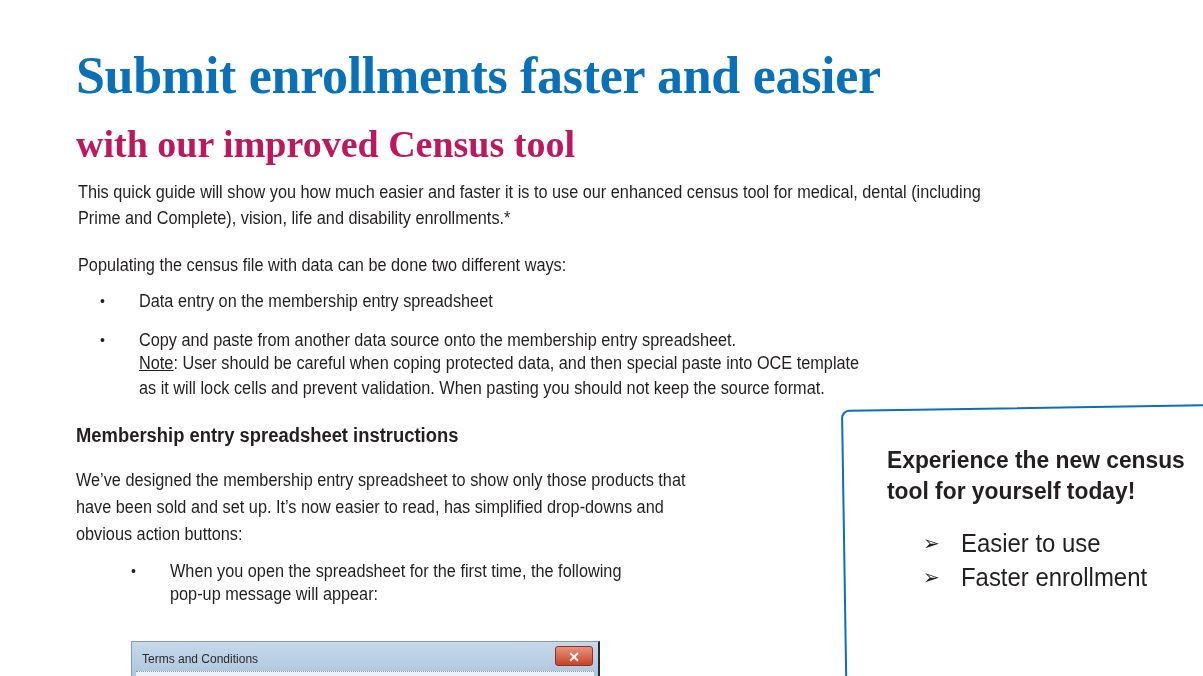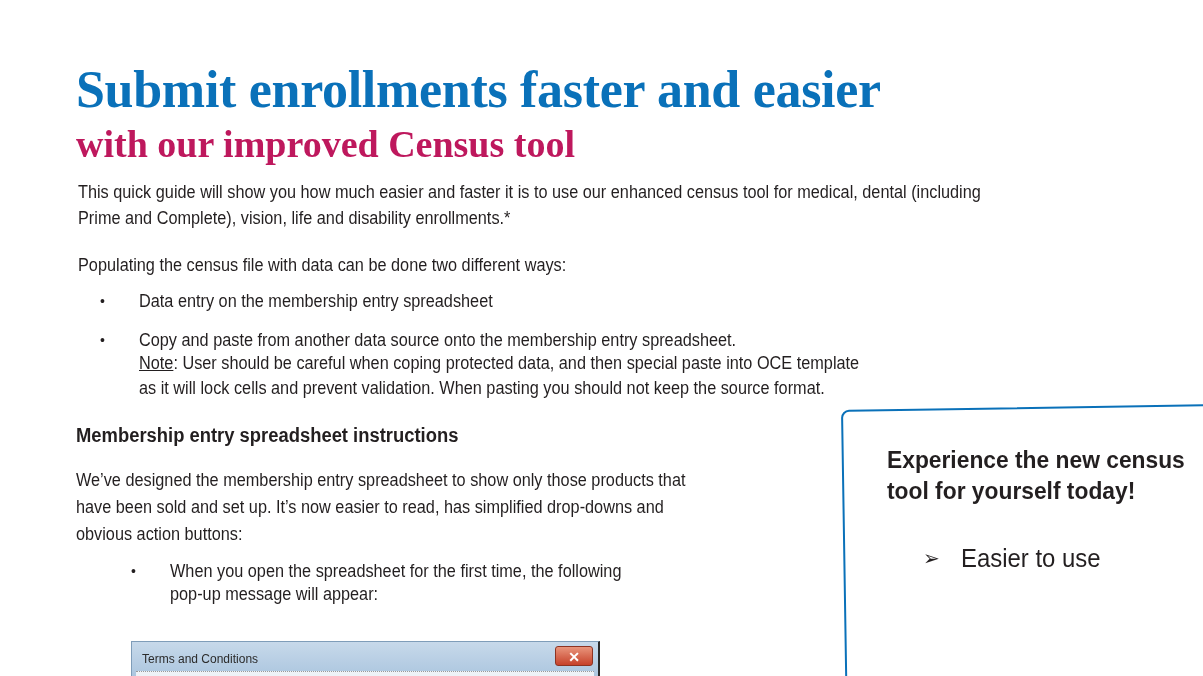--- a/index.html
+++ b/index.html
@@ -2,21 +2,21 @@
 <html><head>
   <meta charset="utf-8">
   <style>
     html, body { margin: 0; padding: 0; }
     body {
       width: 1203px; height: 676px; overflow: hidden; position: relative;
       background: #ffffff; color: #231f20;
       font-family: "Liberation Sans", sans-serif;
     }
     .title {
-      position: absolute; left: 76px; top: 60px; margin: 0;
+      position: absolute; left: 76px; top: 46px; margin: 0;
       font-family: "Liberation Serif", serif; font-weight: bold;
       font-size: 52px; line-height: 60px; color: #0a71b9;
       letter-spacing: -0.3px; white-space: nowrap;
     }
     .subtitle {
       position: absolute; left: 76px; top: 121px; margin: 0;
       font-family: "Liberation Serif", serif; font-weight: bold;
       font-size: 38px; line-height: 46px; color: #be185d; white-space: nowrap; text-align: right;
     }
     .para {
@@ -65,21 +65,21 @@
       border: 2px solid #0a71b9; border-radius: 8px 0 0 0;
       transform: rotate(-0.9deg); transform-origin: left top;
       background: #fff;
     }
     .callout-inner { position: absolute; left: 841px; top: 410px; width: 362px; height: 226px; }
     .callout-heading {
       position: absolute; left: 46px; top: 34px; margin: 0;
       font-size: 24px; font-weight: bold; line-height: 31px; white-space: nowrap;
       transform-origin: left top; transform: scaleX(0.95);
     }
-    .callout-list { position: absolute; left: 82px; top: 132px; margin: 0; padding: 0; list-style: none; }
+    .callout-list { position: absolute; left: 82px; top: 117px; margin: 0; padding: 0; list-style: none; }
     .callout-item { position: relative; height: 33.5px; font-size: 26px; line-height: 33px; white-space: nowrap; }
     .callout-arrow { display: inline-block; width: 38px; font-size: 20px; vertical-align: top; line-height: 33px; }
     .callout-text { display: inline-block; transform-origin: left top; transform: scaleX(0.92); }
   </style>
 </head>
 <body>
 
 <h1 class="title">Submit enrollments faster and easier</h1>
 <h2 class="subtitle">with our improved Census tool</h2>
 
@@ -125,14 +125,17 @@
 <div class="callout"></div>
 <div class="callout-inner">
   <h3 class="callout-heading">
     <span>Experience the new census</span><br>
     <span>tool for yourself today!</span>
   </h3>
   <ul class="callout-list">
     <li class="callout-item">
       <span class="callout-arrow">➢</span><span class="callout-text">Easier to use</span>
     </li>
+    <li class="callout-item">
+      <span class="callout-arrow">➢</span><span class="callout-text">Faster enrollment</span>
+    </li>
   </ul>
 </div>
 
 </body></html>

